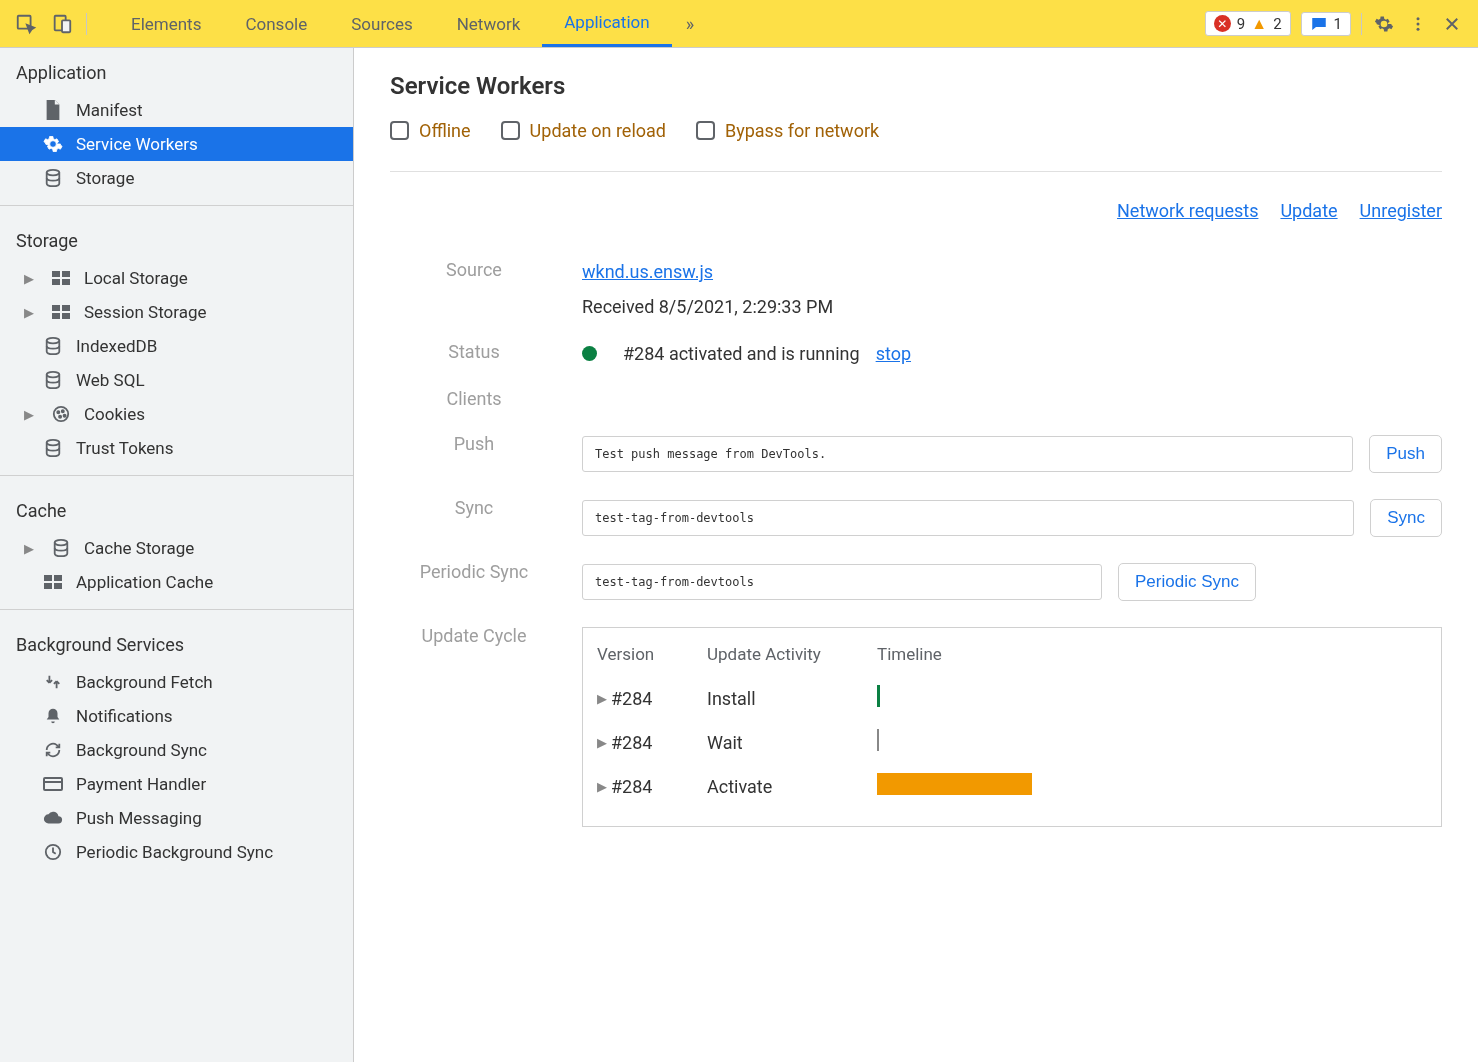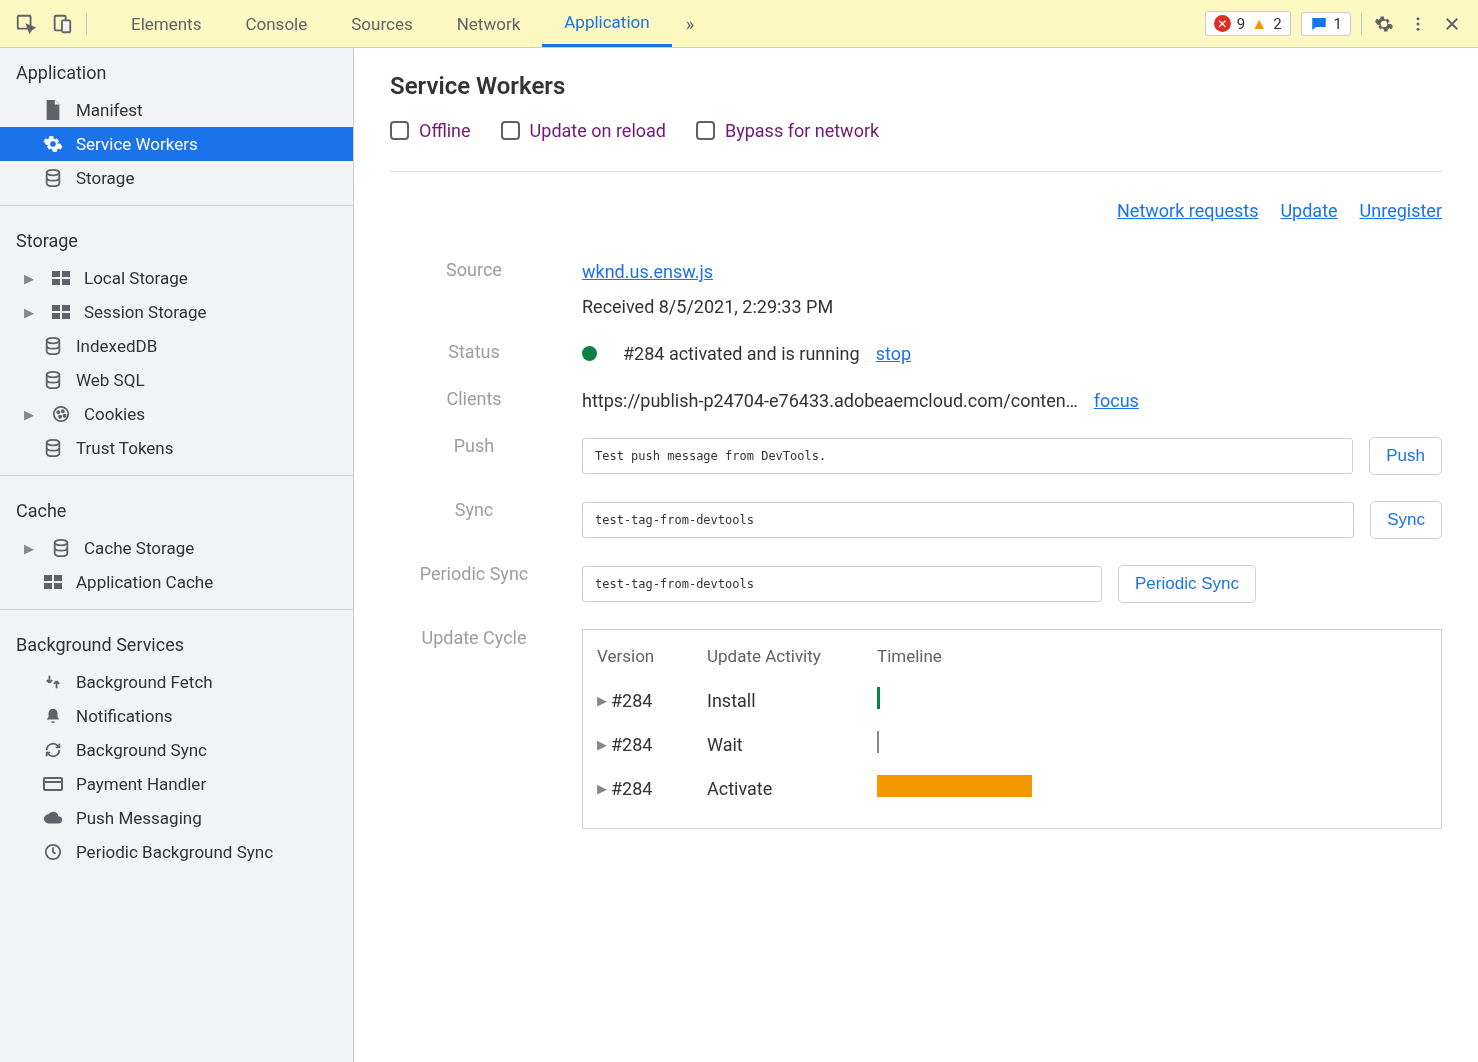--- a/index.html
+++ b/index.html
@@ -1,19 +1,19 @@
 <!DOCTYPE html>
 <html><head>
 <meta charset="utf-8">
 <style>
 * { box-sizing: border-box; margin: 0; padding: 0; }
 body { font-family: -apple-system, BlinkMacSystemFont, "Segoe UI", Roboto, sans-serif; font-size: 14px; color: #333; background: #fff; width: 1478px; height: 1062px; overflow: hidden; }
 
 
-.toolbar { height: 48px; background: #fef9c3; border-bottom: 1px solid #ccc; display: flex; align-items: center; padding: 0 14px; font-size: 16px; gap: 12px; }
+.toolbar { height: 48px; background: #fde047; border-bottom: 1px solid #ccc; display: flex; align-items: center; padding: 0 14px; font-size: 16px; gap: 12px; }
 .tool-icon { width: 24px; height: 24px; display:flex; align-items:center; justify-content:center; color:#5f6368; cursor:pointer;}
 .tab-divider { width:1px; height: 22px; background:#c7c7c7; margin-right: 10px;}
 .tabs { display:flex; align-items:center; height:100%; gap:0;}
 .tab { padding: 0 22px; color:#5f6368; height:100%; display:flex; align-items:center; cursor:pointer; font-size:17px;}
 .tab.active { color:#1a73e8; border-bottom:3px solid #1a73e8; }
 .overflow-arrows { padding: 0 14px; color:#5f6368; font-size:18px; cursor:pointer;}
 .toolbar-right { margin-left:auto; display:flex; align-items:center; gap:10px;}
 .badge-group { display:flex; align-items:center; background:#fff; border:1px solid #ccc; border-radius:3px; padding: 2px 8px; font-size:15px; gap:6px; cursor:pointer;}
 .err-dot{width:17px;height:17px;border-radius:50%;background:#d93025;color:#fff;font-size:12px;display:flex;align-items:center;justify-content:center;}
 .warn-tri{color:#f29900;font-size:16px;}
@@ -31,21 +31,21 @@
 .side-item.selected { background:#1a73e8; color:#fff; }
 .side-item.selected .side-icon svg { fill:#fff; stroke:#fff;}
 .side-icon { width:22px; height:22px; display:flex; align-items:center; justify-content:center; }
 .side-sep { height:1px; background:#d0d0d0; margin: 10px 0;}
 
 
 .content { flex:1; overflow:auto; padding: 24px 36px; font-size:17px; color:#333;}
 .content h1 { font-size:24px; font-weight:600; margin-bottom: 20px;}
 .checkbox-row { display:flex; align-items:center; gap:30px; margin-bottom: 12px; padding-bottom: 18px; }
 .cb { width:19px; height:19px; border:2px solid #5f6368; border-radius:4px; cursor:pointer; }
-.cb-wrap{display:flex;align-items:center;gap:10px;font-size:18px;color:#701a75;cursor:pointer;}
+.cb-wrap{display:flex;align-items:center;gap:10px;font-size:18px;color:#a16207;cursor:pointer;}
 
 .origin-row { display:flex; align-items:flex-start; padding: 10px 0 24px; border-top: 1px solid #e0e0e0;}
 .origin-url { font-weight:700; color:#5f6368; font-size:19px; max-width: 430px; line-height:1.5;}
 .origin-actions { margin-left:auto; display:flex; gap:22px; align-items:center; padding-top:18px;}
 .link { color:#1a73e8; text-decoration:underline; cursor:pointer; font-size:18px;}
 
 .field-grid { }
 .field-row { display:flex; align-items:flex-start; padding: 10px 0; }
 .field-label { width: 192px; text-align:center; color:#9e9e9e; font-size:18px; padding-right: 24px; padding-top:4px;}
 .field-body { flex:1; font-size:18px; color:#333; display:flex; flex-direction:column; gap:14px;margin-top:6px;}
@@ -359,26 +359,20 @@
           <div class="inline-row">
             <span class="status-dot"></span>
             <span>#284 activated and is running</span>
             <span class="link">stop</span>
           </div>
         </div>
       </div>
 
       <div class="field-row">
         <div class="field-label">Clients</div>
-        <div class="field-body">
-          <div class="inline-row">
-            <span class="client-text">https://publish-p24704-e76433.adobeaemcloud.com/conten…</span>
-            <span class="link">focus</span>
-          </div>
-        </div>
       </div>
 
       <div class="field-row">
         <div class="field-label">Push</div>
         <div class="field-body">
           <div class="inline-row">
             <input class="text-input" value="Test push message from DevTools." style="">
             <button class="btn-outline">Push</button>
           </div>
         </div>

